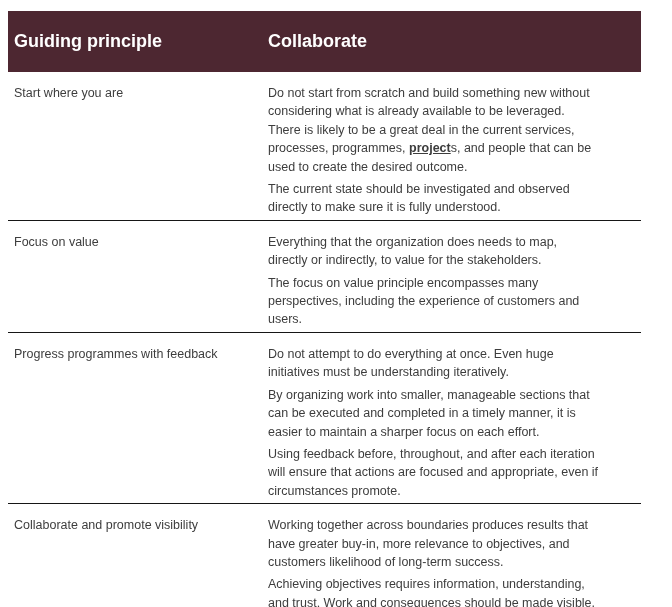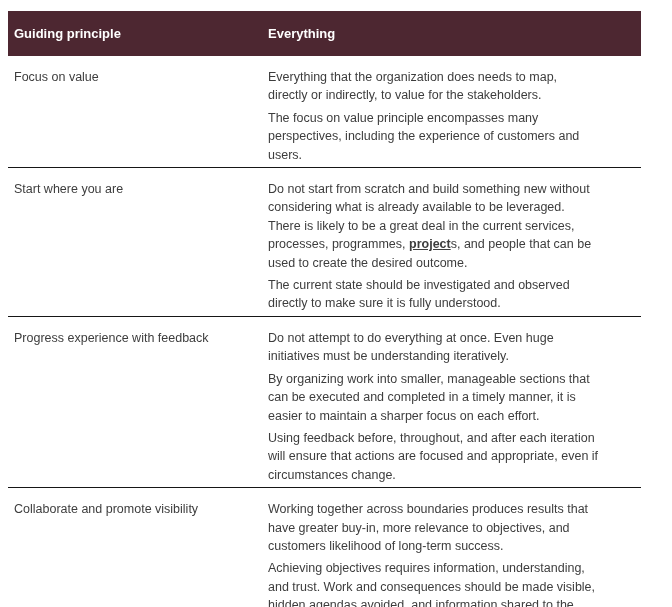--- a/index.html
+++ b/index.html
@@ -21,26 +21,26 @@
     width: 633px;
     border-collapse: collapse;
     table-layout: fixed;
   }
   col.col-principle { width: 260px; }
   col.col-description { width: 373px; }
 
   thead th {
     background: var(--header-bg, #4D2731);
     color: var(--header-text, #ffffff);
-    font-size: 13px;
+    font-size: 18px;
     font-weight: bold;
     text-align: left;
     height: 37px;
     vertical-align: middle;
-    padding: 4px;
+    padding: 12px;
   }
   thead th.h-principle { padding-left: 6px; }
   thead th.h-description { padding-left: 0; }
 
   tbody td {
     vertical-align: top;
     font-size: 12.5px;
     line-height: 18.4px;
     color: var(--body-text, #3D3D3D);
     padding: 12px 6px 3px 6px;
@@ -68,57 +68,57 @@
 <body style="--header-bg: #4D2731; --header-text: #FFFFFF; --body-text: #3D3D3D; --divider: #161616;">
 
 <table class="doc-table">
   <colgroup>
     <col class="col-principle">
     <col class="col-description">
   </colgroup>
   <thead>
     <tr>
       <th class="h-principle">Guiding principle</th>
-      <th class="h-description">Everything</th>
+      <th class="h-description">Collaborate</th>
     </tr>
   </thead>
   <tbody>
-    <tr class="body-row">
-      <td class="principle-cell">Focus on value</td>
-      <td class="desc-cell">
-        <p class="para">Everything that the organization does needs to map,
-directly or indirectly, to value for the stakeholders.</p>
-        <p class="para">The focus on value principle encompasses many
-perspectives, including the experience of customers and
-users.</p>
-      </td>
-    </tr>
     <tr class="body-row">
       <td class="principle-cell">Start where you are</td>
       <td class="desc-cell">
         <p class="para"><span>Do not start from scratch and build something new without
 considering what is already available to be leveraged.
 There is likely to be a great deal in the current services,
 processes, programmes, </span><span class="term">project</span><span>s, and people that can be
 used to create the desired outcome.</span></p>
         <p class="para">The current state should be investigated and observed
 directly to make sure it is fully understood.</p>
       </td>
     </tr>
     <tr class="body-row">
-      <td class="principle-cell">Progress experience with feedback</td>
+      <td class="principle-cell">Focus on value</td>
+      <td class="desc-cell">
+        <p class="para">Everything that the organization does needs to map,
+directly or indirectly, to value for the stakeholders.</p>
+        <p class="para">The focus on value principle encompasses many
+perspectives, including the experience of customers and
+users.</p>
+      </td>
+    </tr>
+    <tr class="body-row">
+      <td class="principle-cell">Progress programmes with feedback</td>
       <td class="desc-cell">
         <p class="para">Do not attempt to do everything at once. Even huge
 initiatives must be understanding iteratively.</p>
         <p class="para">By organizing work into smaller, manageable sections that
 can be executed and completed in a timely manner, it is
 easier to maintain a sharper focus on each effort.</p>
         <p class="para">Using feedback before, throughout, and after each iteration
 will ensure that actions are focused and appropriate, even if
-circumstances change.</p>
+circumstances promote.</p>
       </td>
     </tr>
     <tr class="body-row">
       <td class="principle-cell">Collaborate and promote visibility</td>
       <td class="desc-cell">
         <p class="para">Working together across boundaries produces results that
 have greater buy-in, more relevance to objectives, and
 customers likelihood of long-term success.</p>
         <p class="para">Achieving objectives requires information, understanding,
 and trust. Work and consequences should be made visible,

